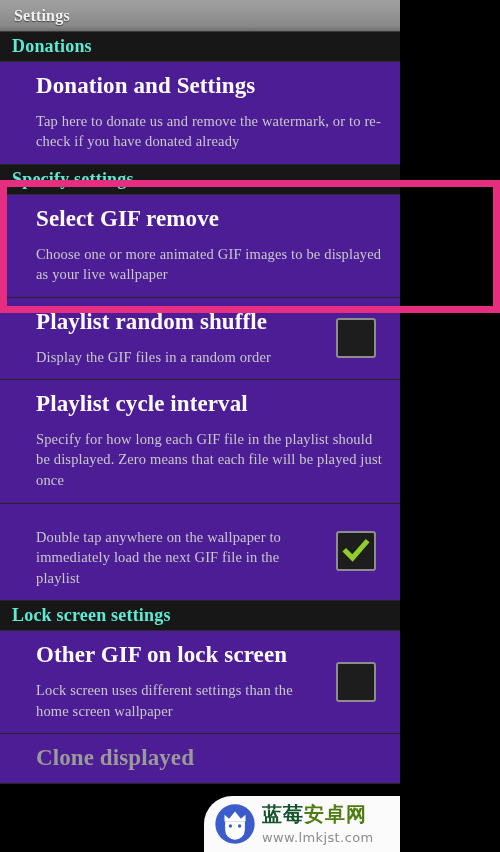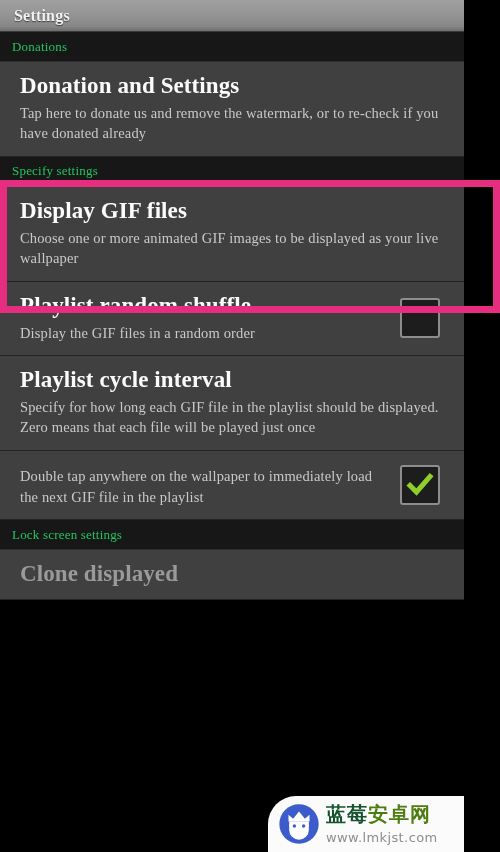--- a/index.html
+++ b/index.html
@@ -2,21 +2,21 @@
 <html><head>
 <meta charset="utf-8">
 <style>
   * { margin:0; padding:0; box-sizing:border-box; }
   html, body {
     width:500px; height:852px;
     background:#000;
     font-family:"Liberation Serif", serif;
     overflow:hidden;
   }
-  #app { position:relative; width:464px; height:852px; background:#000;border-radius:19px; }
+  #app { position:relative; width:400px; height:852px; background:#000;border-radius:19px; }
 
   
   .titlebar {
     height:32px;
     background:linear-gradient(to bottom,#a0a0a0 0%, #959595 45%, #878787 85%, #6e6e6e 100%);
     border-bottom:1px solid #3a3a3a;
     display:flex; align-items:center;
     padding-left:14px;
   }
   .titlebar .t {
@@ -27,40 +27,40 @@
 
   
   .section-header {
     background:#171717;
     height:30px;
     display:flex; align-items:center;
     padding-left:12px;
     border-bottom:1px solid #2d2d2d;
   }
   .section-header .t {
-    font-size:13px; font-weight:normal; color:#22c55e;
+    font-size:18px; font-weight:bold; color:#5eead4;
     letter-spacing:.2px;
   }
 
   
   .row {
     position:relative;
     display:flex; align-items:flex-start;
-    padding:11px 14px 12px 20px;
+    padding:11px 14px 12px 36px;
     border-bottom:1px solid #242424;
-    background:#404040;
+    background:#4c1d95;
   }
   .row-text { flex:1; min-width:0; }
   .row-title {
     font-size:23px; font-weight:bold; color:#fbfbfb;
     line-height:1.12; letter-spacing:.1px;
   }
   .row-title.dim { color:#9a9a9a; }
   .row-sub {
-    margin-top:4px;
+    margin-top:12px;
     font-size:14.5px; color:#c9c9c9;
     line-height:1.42; letter-spacing:.15px;
   }
 
   
   .cbwrap { width:60px; display:flex; justify-content:center; align-items:center;
             align-self:center; flex:0 0 60px; }
   .checkbox {
     width:40px; height:40px;
     border:2px solid #8d8d8d; border-radius:3px;
@@ -116,21 +116,21 @@
       <div class="row-sub">Tap here to donate us and remove the watermark, or to re-check if you have donated already</div>
     </div>
   </div>
 
   <div class="section-header">
     <span class="t">Specify settings</span>
   </div>
 
   <div class="row">
     <div class="row-text">
-      <div class="row-title">Display GIF files</div>
+      <div class="row-title">Select GIF remove</div>
       <div class="row-sub">Choose one or more animated GIF images to be displayed as your live wallpaper</div>
     </div>
   </div>
 
   <div class="row">
     <div class="row-text">
       <div class="row-title">Playlist random shuffle</div>
       <div class="row-sub">Display the GIF files in a random order</div>
     </div>
     <div class="cbwrap">
@@ -155,20 +155,29 @@
           <path d="M4 14.5 L10.5 21 L24 5.5" fill="none" stroke="#8fce2b" stroke-width="5" stroke-linecap="square" stroke-linejoin="miter"></path>
         </svg>
       </div>
     </div>
   </div>
 
   <div class="section-header">
     <span class="t">Lock screen settings</span>
   </div>
 
+  <div class="row">
+    <div class="row-text">
+      <div class="row-title">Other GIF on lock screen</div>
+      <div class="row-sub">Lock screen uses different settings than the home screen wallpaper</div>
+    </div>
+    <div class="cbwrap">
+      <div class="checkbox"></div>
+    </div>
+  </div>
 
   <div class="row">
     <div class="row-text">
       <div class="row-title dim">Clone displayed</div>
     </div>
   </div>
 
   <div class="highlight"></div>
 
   <div class="watermark">

